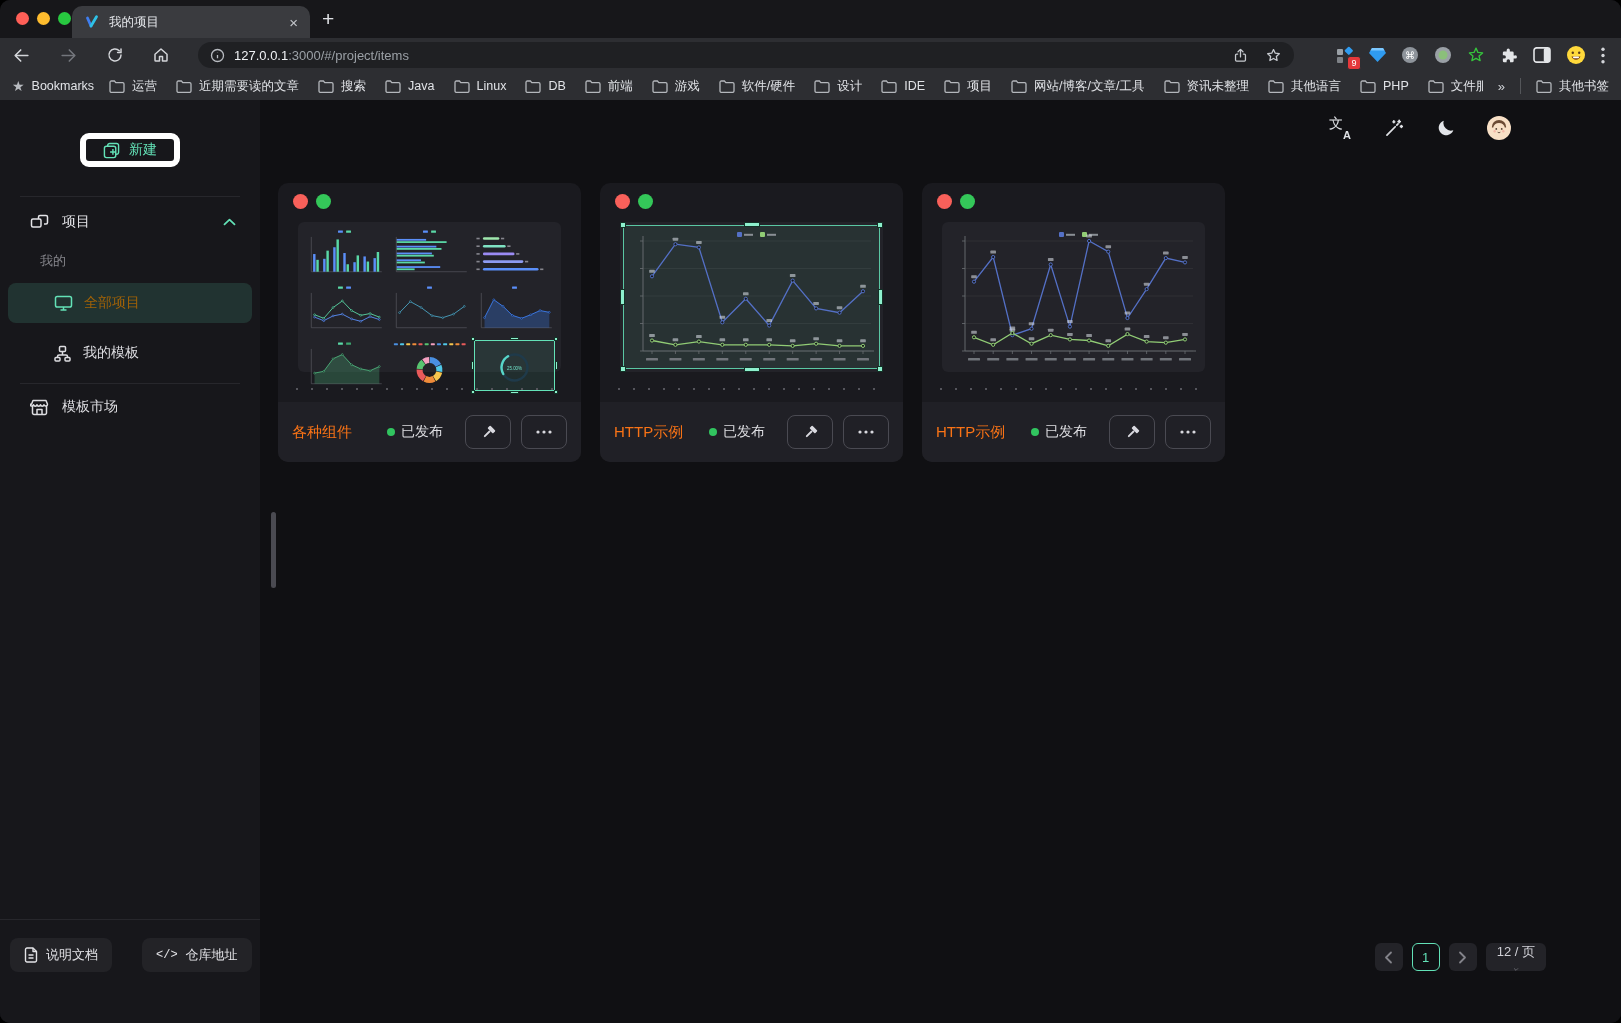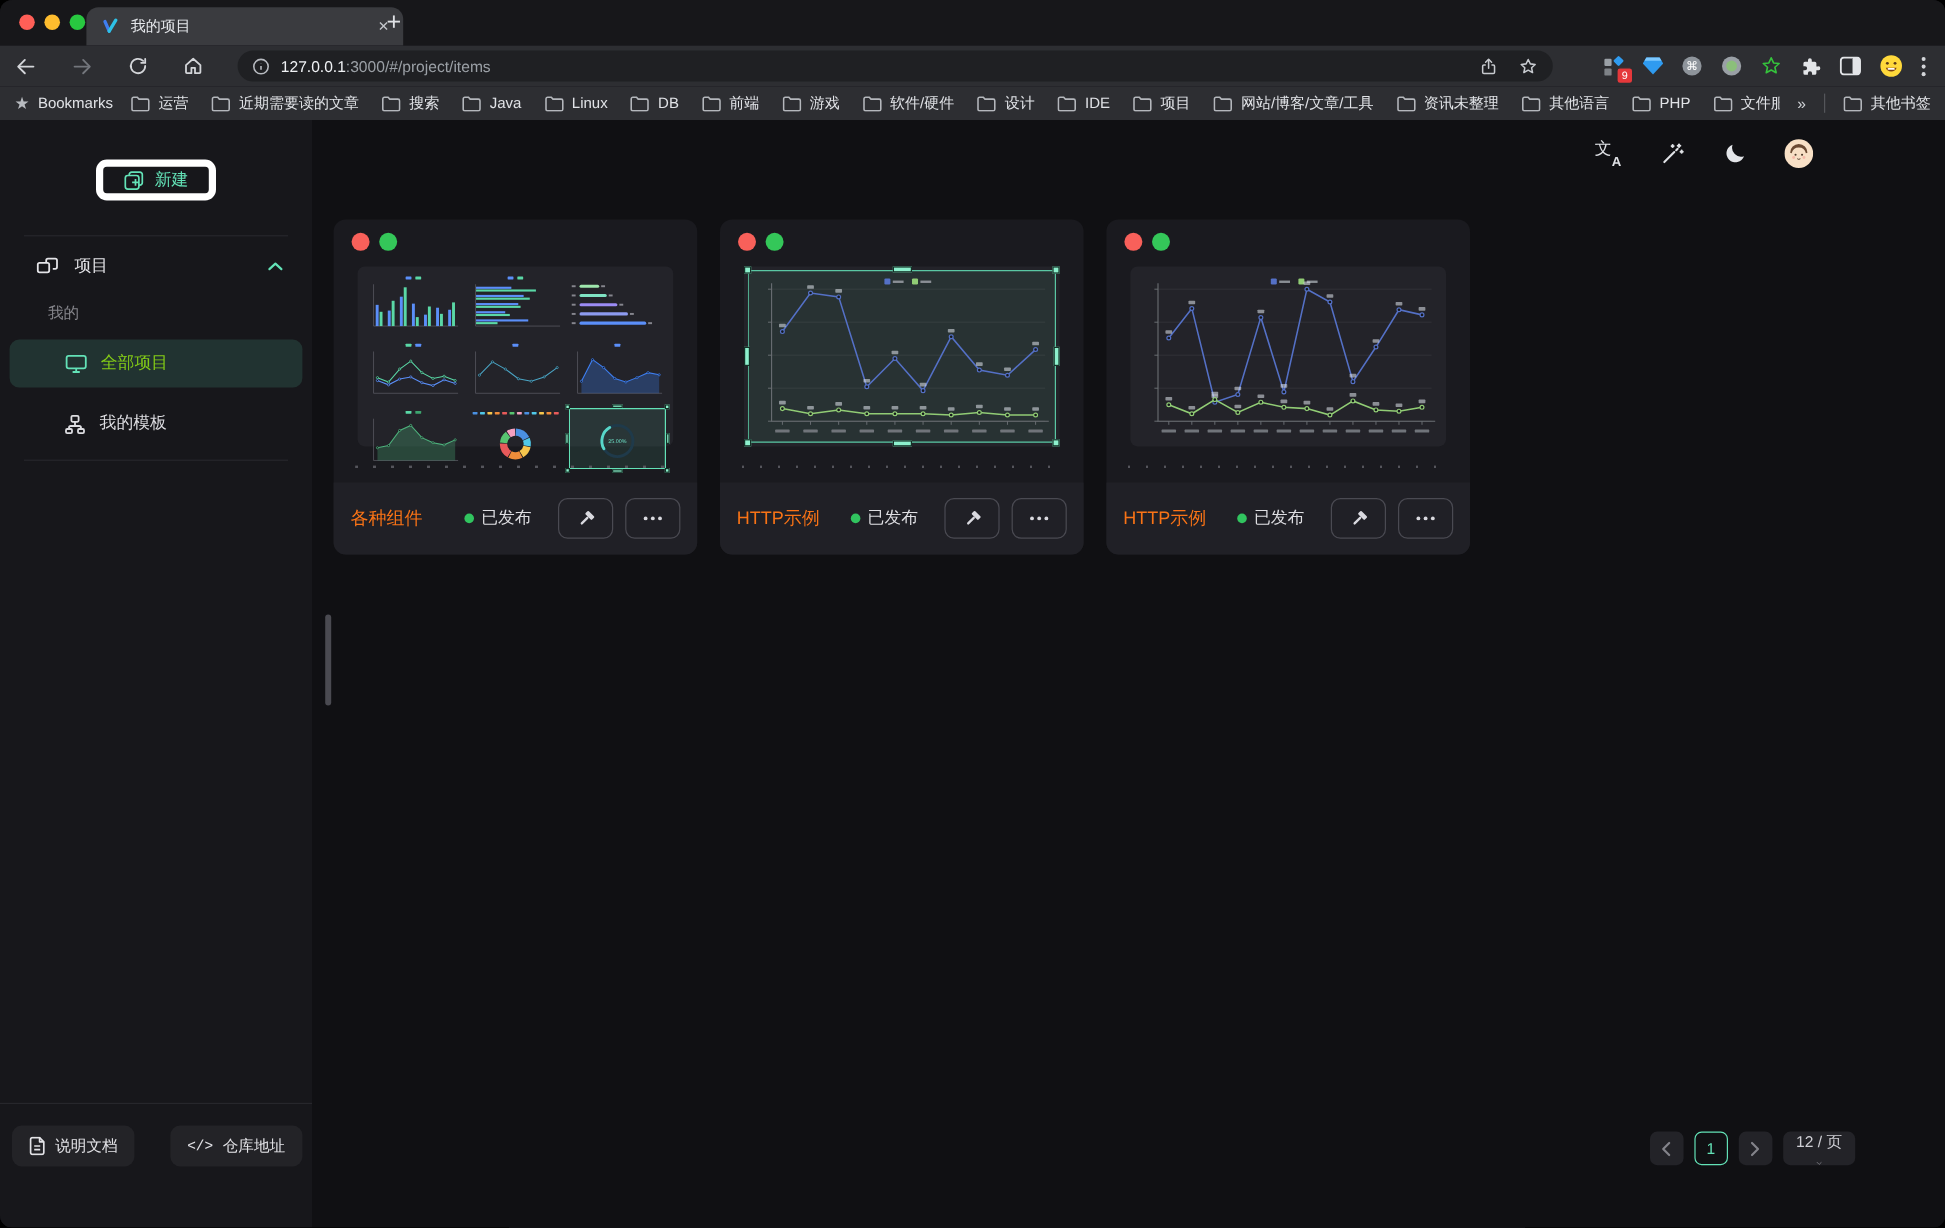--- a/index.html
+++ b/index.html
@@ -4,21 +4,21 @@
 <style>
   html,body{margin:0;padding:0;background:#000;font-family:"Liberation Sans","DejaVu Sans",sans-serif;}
   *{box-sizing:border-box;}
   .window{position:relative;width:1621px;height:1023px;overflow:hidden;border-radius:10px;background:#101013;}
 
   
   .tabstrip{position:absolute;top:0;left:0;right:0;height:38px;background:#17171a;}
   .lights{position:absolute;left:16px;top:12px;display:flex;gap:8px;}
   .light{width:13px;height:13px;border-radius:50%;}
   .l-red{background:#ff5f57}.l-yellow{background:#febc2e}.l-green{background:#28c840}
-  .tab{position:absolute;left:72px;top:6px;width:264px;height:32px;background:#3a3b3f;border-radius:10px 10px 0 0;display:flex;align-items:center;padding:0 12px;gap:9px;}
+  .tab{position:absolute;left:72px;top:6px;width:238px;height:32px;background:#3a3b3f;border-radius:10px 10px 0 0;display:flex;align-items:center;padding:0 12px;gap:9px;}
   .tab-title{color:#e5e7eb;font-size:12.5px;flex:1;white-space:nowrap;overflow:hidden;}
   .tab-close{color:#c3c6cb;font-size:15px;line-height:1;}
   .newtab{position:absolute;left:322px;top:7px;color:#dfe1e5;font-size:21px;font-weight:300;}
 
   .toolbar{position:absolute;top:38px;left:0;right:0;height:34px;background:#2d2e32;display:flex;align-items:center;padding:0 12px;gap:28px;}
   .tico{color:#d3d5d9;display:flex;align-items:center;}
   .tico.dim{color:#73767c;}
   .addr{flex:1;height:26px;background:#1f2023;border-radius:14px;display:flex;align-items:center;padding:0 12px;gap:9px;color:#e8eaee;font-size:13px;min-width:0;}
   .addr .host{color:#f0f2f5;}
   .addr .rest{color:#9ba0a6;}
@@ -38,21 +38,21 @@
   .app{position:absolute;top:100px;left:0;right:0;bottom:0;background:#101013;}
   .sidebar{position:absolute;top:0;left:0;bottom:0;width:260px;background:#17171b;}
   .content{position:absolute;top:0;left:260px;right:0;bottom:0;}
 
   .new-btn{position:absolute;left:50%;transform:translateX(-50%);top:33px;height:34px;padding:0 17px;border:6px solid #ffffff;border-radius:9px;color:#63e2b7;display:flex;align-items:center;gap:9px;font-size:14px;background:transparent;}
   .sdiv{position:absolute;left:20px;right:20px;height:1px;background:#27272c;}
   .nav-proj{position:absolute;top:104px;left:0;right:0;height:36px;display:flex;align-items:center;gap:13px;padding:0 24px 0 30px;color:#e4e4e8;font-size:14px;}
   .nav-proj .chev{margin-left:auto;color:#63e2b7;}
   .grp-label{position:absolute;top:152px;left:40px;color:#85858b;font-size:13px;}
   .nav-item{position:absolute;left:8px;right:8px;height:40px;border-radius:8px;display:flex;align-items:center;gap:11px;padding-left:46px;color:#dddde1;font-size:14px;}
-  .nav-all{top:183px;background:rgba(99,226,183,.14);color:#84cc16;}
+  .nav-all{top:183px;background:rgba(99,226,183,.14);color:#a16207;}
   .nav-tpl{top:233px;}
   .nav-market{position:absolute;top:288px;left:0;right:0;height:38px;display:flex;align-items:center;gap:13px;padding-left:30px;color:#dddde1;font-size:14px;}
   .side-btn{position:absolute;bottom:51px;height:34px;border-radius:8px;background:#232327;color:#e3e3e7;font-size:13px;display:flex;align-items:center;gap:8px;padding:0 14px;border:none;}
   .docs-btn{left:10px;}
   .repo-btn{left:142px;}
   .code-glyph{font-family:"Liberation Mono","DejaVu Sans Mono",monospace;font-size:12px;color:#e3e3e7;}
 
   .page-title{position:absolute;left:30px;top:12px;font-size:32px;color:#e7341b;letter-spacing:2px;}
   .head-icons{position:absolute;top:16px;right:110px;display:flex;align-items:center;gap:29px;color:#dfe1e5;}
   .hicon{width:24px;height:24px;display:flex;align-items:center;justify-content:center;}
@@ -395,20 +395,28 @@
         <svg width="18" height="17" viewBox="0 0 18 17" fill="none" stroke="#dddde1" stroke-width="1.5" stroke-linejoin="round">
             <rect x="5.5" y="1.5" width="6" height="5" rx="1"></rect>
             <path d="M8.5 6.5v3M3.5 13v-1.5A1.5 1.5 0 0 1 5 10h7a1.5 1.5 0 0 1 1.5 1.5V13"></path>
             <rect x="1" y="12.5" width="5" height="3.5" rx="1"></rect>
             <rect x="11" y="12.5" width="5" height="3.5" rx="1"></rect>
           </svg>
         <span>我的模板</span>
       </div>
       <div class="sdiv" style="top:283px"></div>
 
+      <div class="nav-market">
+        <svg width="19" height="17" viewBox="0 0 19 17" fill="none" stroke="#dddde1" stroke-width="1.5" stroke-linejoin="round">
+            <path d="M2.5 7v7A1.5 1.5 0 0 0 4 15.5h11a1.5 1.5 0 0 0 1.5-1.5V7"></path>
+            <path d="M1.5 5.2 3 1.5h13l1.5 3.7a1.8 1.8 0 0 1-3.5.6 1.8 1.8 0 0 1-3.5 0 1.8 1.8 0 0 1-3.5 0 1.8 1.8 0 0 1-3.5 0 1.8 1.8 0 0 1-3.5-.6z"></path>
+            <path d="M7 15.5v-5h5v5"></path>
+          </svg>
+        <span>模板市场</span>
+      </div>
 
       <div class="sdiv" style="bottom:103px;left:0;right:0"></div>
       <button class="side-btn docs-btn">
         <svg width="14" height="16" viewBox="0 0 14 16" fill="none" stroke="#e3e3e7" stroke-width="1.4" stroke-linejoin="round">
             <path d="M1.5 2.5A1.5 1.5 0 0 1 3 1h6l3.5 3.5V13.5A1.5 1.5 0 0 1 11 15H3a1.5 1.5 0 0 1-1.5-1.5z"></path>
             <path d="M9 1v3.5h3.5M4.5 8h5M4.5 11h5"></path>
           </svg>
         <span>说明文档</span>
       </button>
       <button class="side-btn repo-btn">

